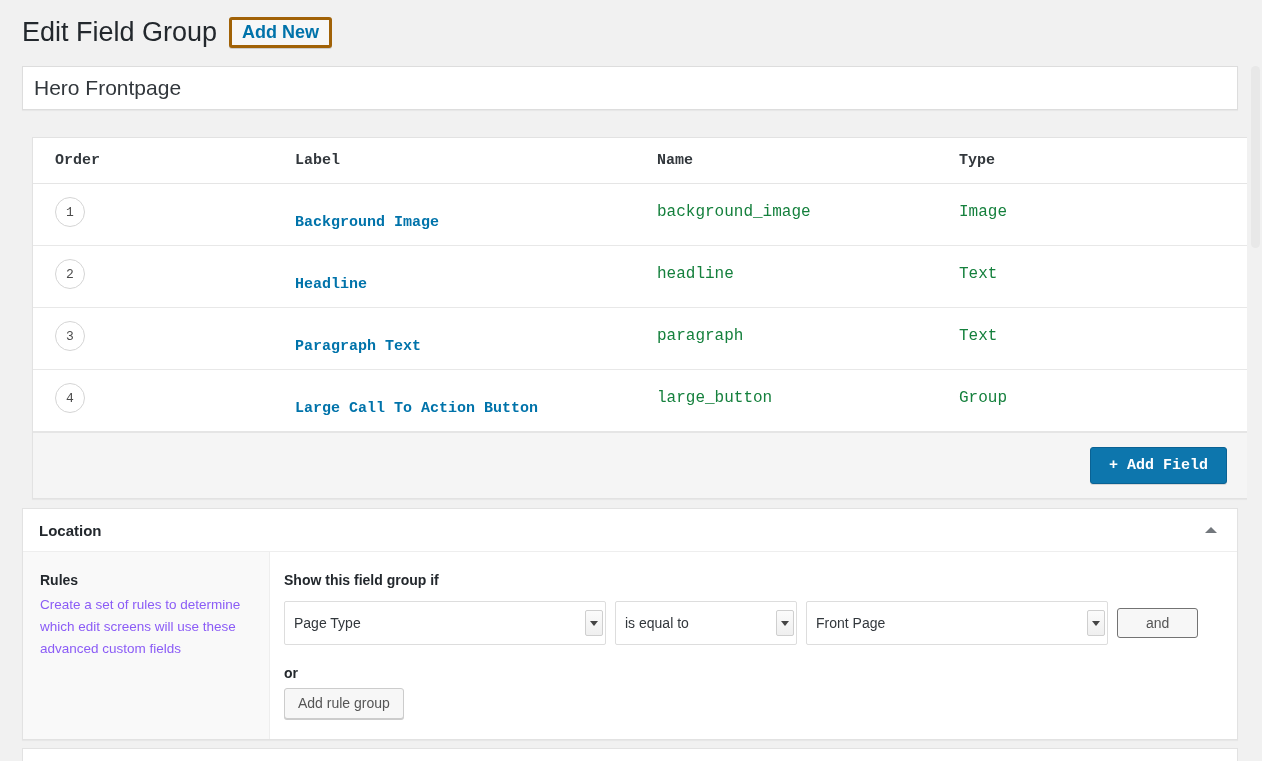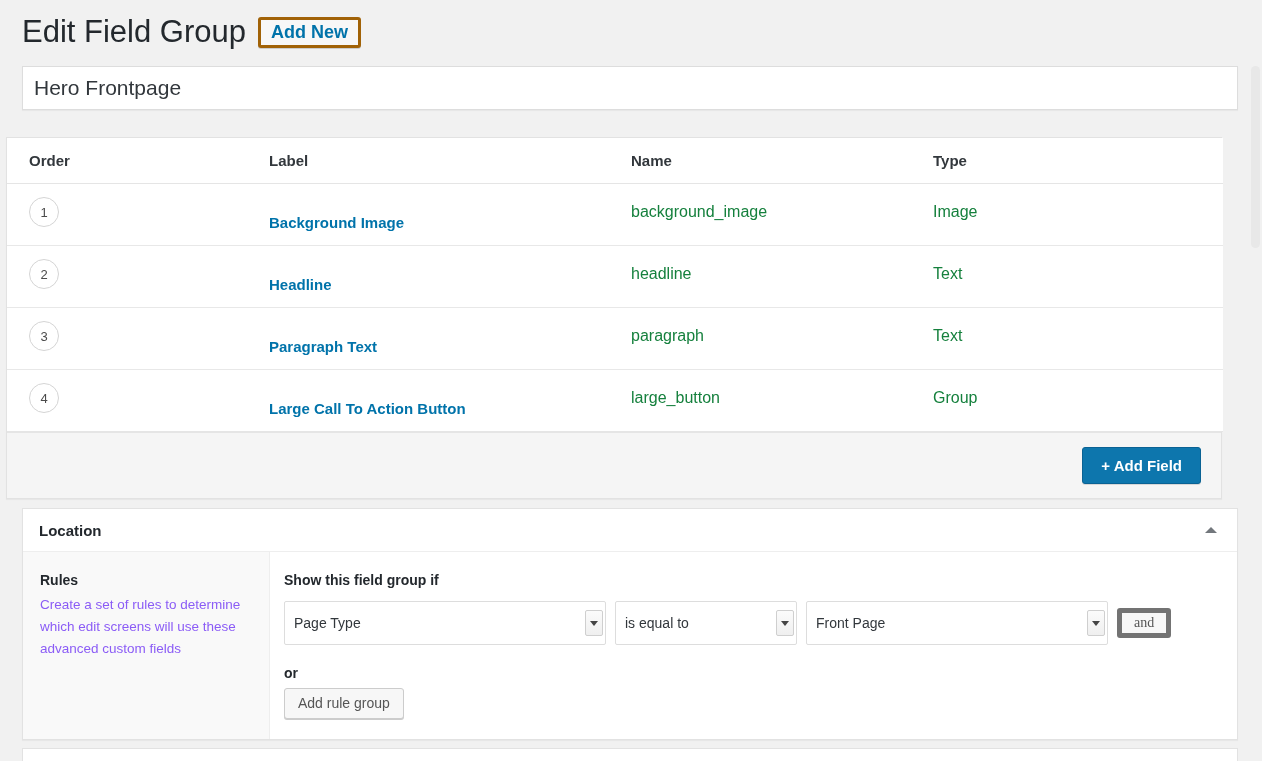--- a/index.html
+++ b/index.html
@@ -20,21 +20,21 @@
 
   
   .page-head {
     position: absolute;
     left: 22px; top: 16px;
     display: flex;
     align-items: center;
     gap: 12px;
   }
   .page-title {
-    font-size: 31px;
+    font-size: 27px;
     font-weight: 400;
     line-height: 32px;
     color: #23282d;
     white-space: nowrap;
   }
   .add-new-btn {
     display: inline-block;
     background: #f7f7f7;
     border: 3px solid #a16207;
     border-radius: 3px;
@@ -67,25 +67,26 @@
     font-family: "Liberation Sans", sans-serif;
     font-size: 21px;
     font-weight: 400;
     color: #32373c;
     line-height: 42px;
   }
 
   
   .fields-panel {
     position: absolute;
-    left: 6px; top: 137px;
+    left: 32px; top: 137px;
     width: 1216px;
     background: #fff;
     border: 1px solid #e2e2e2;
     box-shadow: 0 1px 1px rgba(0,0,0,.04);
+    font-family: Liberation Mono, monospace;
   }
   table.fields {
     width: 100%;
     border-collapse: collapse;
     table-layout: fixed;
   }
   table.fields th {
     text-align: left;
     font-size: 15px;
     font-weight: bold;
@@ -265,31 +266,30 @@
     border-right: 4px solid transparent;
     border-top: 5px solid #444;
     display: block;
   }
   .sel-param { width: 322px; }
   .sel-op    { width: 182px; }
   .sel-val   { width: 302px; }
   .and-btn {
     height: 30px;
     min-width: 50px;
-    padding: 0 12px;
+    padding: 0 28px;
     background: #f7f7f7;
-    border: 5px solid #737373;
+    border: 1px solid #737373;
     border-radius: 3px;
     font-size: 14px;
     color: #555;
     display: flex;
     align-items: center;
     justify-content: center;
     cursor: pointer;
-    font-family: Liberation Serif, serif;
   }
   .or-label {
     margin: 20px 0 7px 0;
     font-size: 14px;
     font-weight: bold;
     color: #23282d;
   }
   .add-rule-btn {
     display: inline-block;
     background: #f7f7f7;

